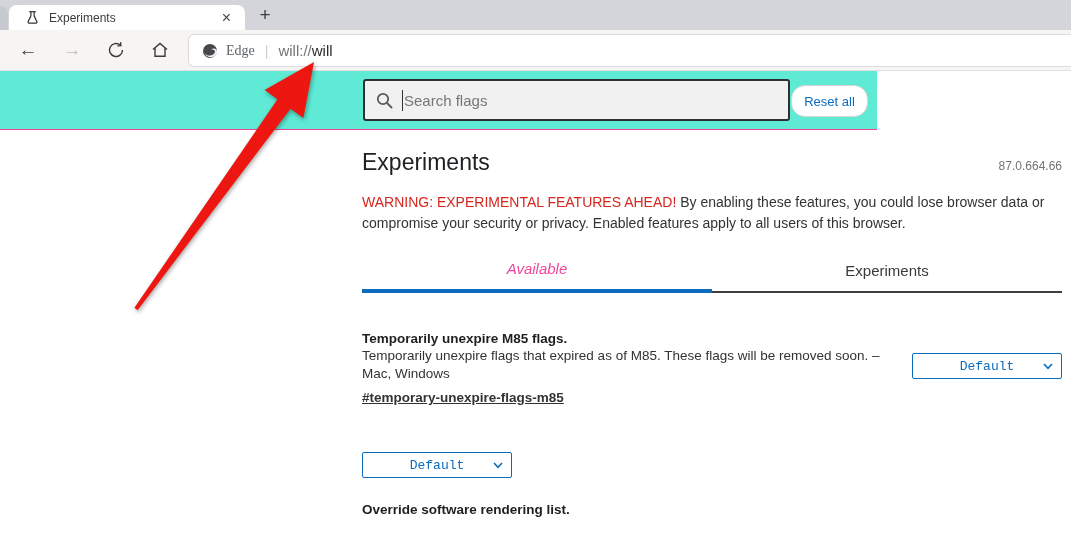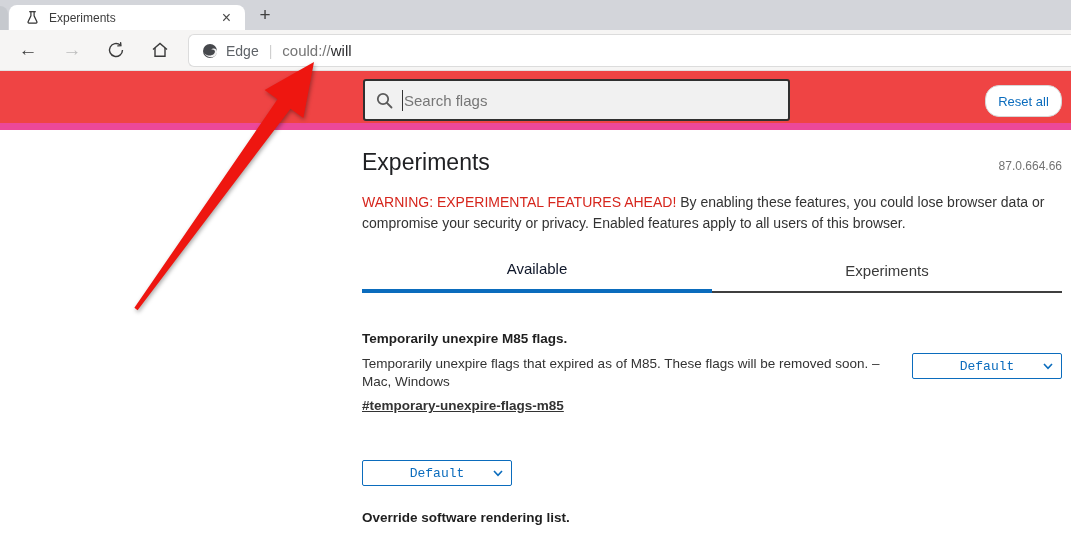--- a/index.html
+++ b/index.html
@@ -22,29 +22,29 @@
 
   
   .toolbar { position:absolute; left:0; top:30px; width:1071px; height:41px; background:#f6f5f4;
              border-bottom:1px solid #e2e2e2; }
   .navbtn { position:absolute; top:5px; width:30px; height:30px; display:flex;
             align-items:center; justify-content:center; font-size:19px; color:#3a3a3a; }
   .navbtn.disabled { color:#bdbdbd; }
   .addressbar { position:absolute; left:188px; top:4px; right:0; height:33px; background:#fff;
                 border:1px solid #dcdcdc; border-right:none; border-radius:6px 0 0 6px;
                 display:flex; align-items:center; padding-left:13px; }
-  .site-chip { display:flex; align-items:center; }
+  .site-chip { display:flex; align-items:center;font-family:Liberation Serif, serif; }
   .site-name { font-size:14px; color:#5f6368; margin-left:8px; }
   .url-divider { color:#cfcfcf; font-size:14px; margin:0 10px; }
   .url-scheme { font-size:15px; color:#757575; }
   .url-path { font-size:15px; color:#2c2c2e; }
 
   
-  .pagehead { position:absolute; left:0; top:71px; width:1071px; height:59px; background:#ef4444;
-              border-bottom:7px solid #ec4899; }
+  .pagehead { position:absolute; left:0; top:71px; width:877px; height:59px; background:#5eead4;
+              border-bottom:1px solid #ec4899; }
   .searchbox { position:absolute; left:363px; top:8px; width:427px; height:42px;
                background:#f1f1f1; border:2px solid #303030; border-radius:3px;
                display:flex; align-items:center; padding:0 10px; }
   .caret { width:1px; height:21px; background:#333; margin:0 1px 0 8px; }
   .searchbox input { flex:1; border:none; outline:none; background:transparent;
                      font-size:15px; color:#333; font-family:"Liberation Sans",sans-serif; }
   .searchbox input::placeholder { color:#767676; opacity:1; }
   .resetbtn { position:absolute; right:9px; top:14px; width:77px; height:32px; background:#fff;
               border:1px solid #d6d6d6; border-radius:14px; font-size:13px; color:#0b6cbd;
               display:flex; align-items:center; justify-content:center; }
@@ -54,30 +54,30 @@
              padding:0 9px 0 362px; }
   .headrow { display:flex; align-items:flex-end; justify-content:space-between; margin-top:16px; }
   .pagetitle { font-size:23px; font-weight:400; color:#202124; line-height:30px; }
   .version { font-size:12px; color:#737373; padding-bottom:4px; }
   .warning { margin-top:15px; font-size:14px; line-height:21px; color:#333; }
   .warnred { color:#d6261d; }
 
   .tabrow { margin-top:26px; display:flex; align-items:flex-end; }
   .ptab { width:50%; }
   .ptab .lbl { text-align:center; font-size:15px; padding-bottom:12px; }
-  .ptab.active .lbl { color:#0f172a; }
+  .ptab.active .lbl { color:#ec4899;font-style:italic; }
   .ptab.inactive .lbl { color:#3a3a3a; }
   .ptab.active .bar { height:4px; background:#0b6cbd; }
   .ptab.inactive .bar { height:2px; background:#3f3f3f; }
 
   .flaglist { margin-top:38px; }
   .entry { display:flex; margin-bottom:24px; }
   .entry-left { width:545px; margin-right:auto; }
   .flagtitle { font-size:13.5px; font-weight:bold; color:#1f1f1f; line-height:16px; }
-  .flagdesc { margin-top:8px; font-size:13.5px; color:#333; line-height:18px; }
+  .flagdesc { margin-top:0; font-size:13.5px; color:#333; line-height:18px; }
   .flaglink { display:inline-block; margin-top:6px; font-size:13.5px; color:#333;
               text-decoration:underline; line-height:17px;font-weight:bold; }
   .entry-right { width:150px; padding-top:22px;font-family:Liberation Mono, monospace; }
   .dropdown { width:150px; height:26px; border:1px solid #0b6cbd; border-radius:2px;
               background:#fff; display:flex; align-items:center; position:relative; }
   .dropdown .val { flex:1; text-align:center; font-size:13px; color:#0b6cbd; }
   .dropdown .chev { position:absolute; right:8px; top:9px; }
 
   
   .arrowlayer { position:absolute; left:0; top:0; width:1071px; height:556px;
@@ -123,21 +123,21 @@
       <span class="site-chip">
         <span>
           <svg width="16" height="16" viewBox="0 0 16 16">
             <circle cx="8" cy="8" r="7" fill="#46484c"></circle>
             <path d="M2.2 10.2 c2.6 2.9 7.2 3.1 9.6 0.9 c1.3-1.2 1.5-2.8 0.6-3.8 c-0.8-0.9-2.2-1-3.3-0.4 c0.4-1 1.5-1.6 2.8-1.5 c1.8 0.1 3.2 1.4 3.2 3.4 c0 0.8-0.2 1.5-0.5 2.2 l-2 2.3 c-3.2 1.9-8 1.1-10.4-3.1z" fill="#fff" opacity="0.92"></path>
           </svg>
         </span>
         <span class="site-name">Edge</span>
       </span>
       <span class="url-divider">|</span>
-      <span class="url-scheme">could://</span>
+      <span class="url-scheme">will://</span>
       <span class="url-path">will</span>
     </div>
   </div>
 
   <div class="pagehead">
     <div class="searchbox">
       <span>
         <svg width="19" height="19" viewBox="0 0 19 19" fill="none" stroke="#5a5a5a" stroke-width="1.8">
           <circle cx="8" cy="8" r="5.2"></circle>
           <path d="M12 12 L16.5 16.5" stroke-linecap="round"></path>

